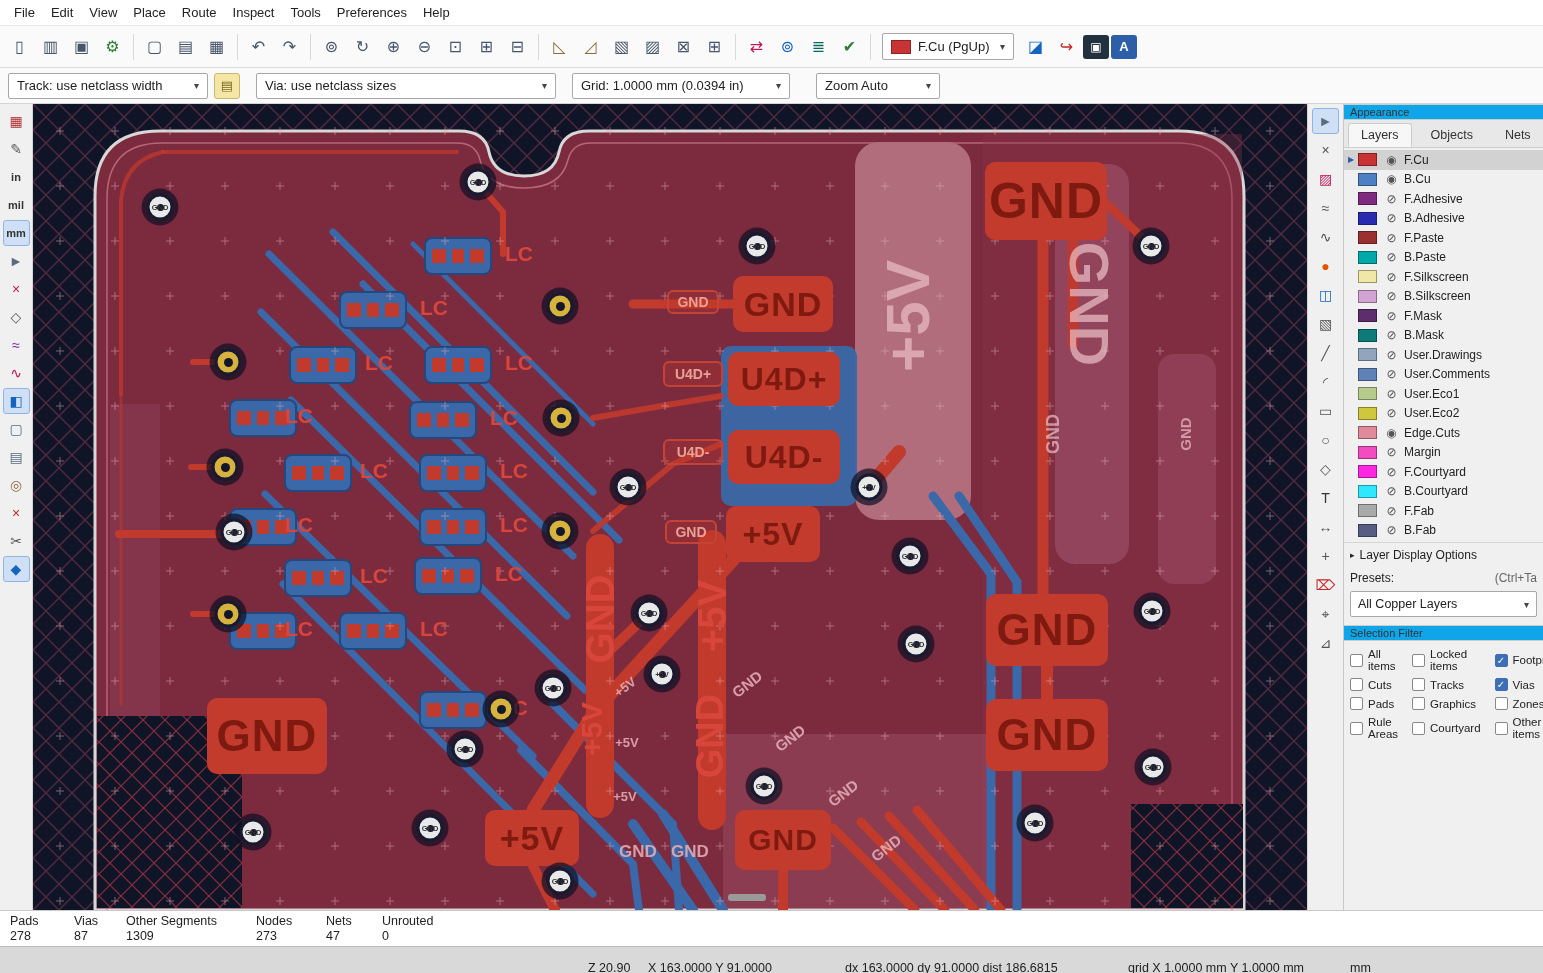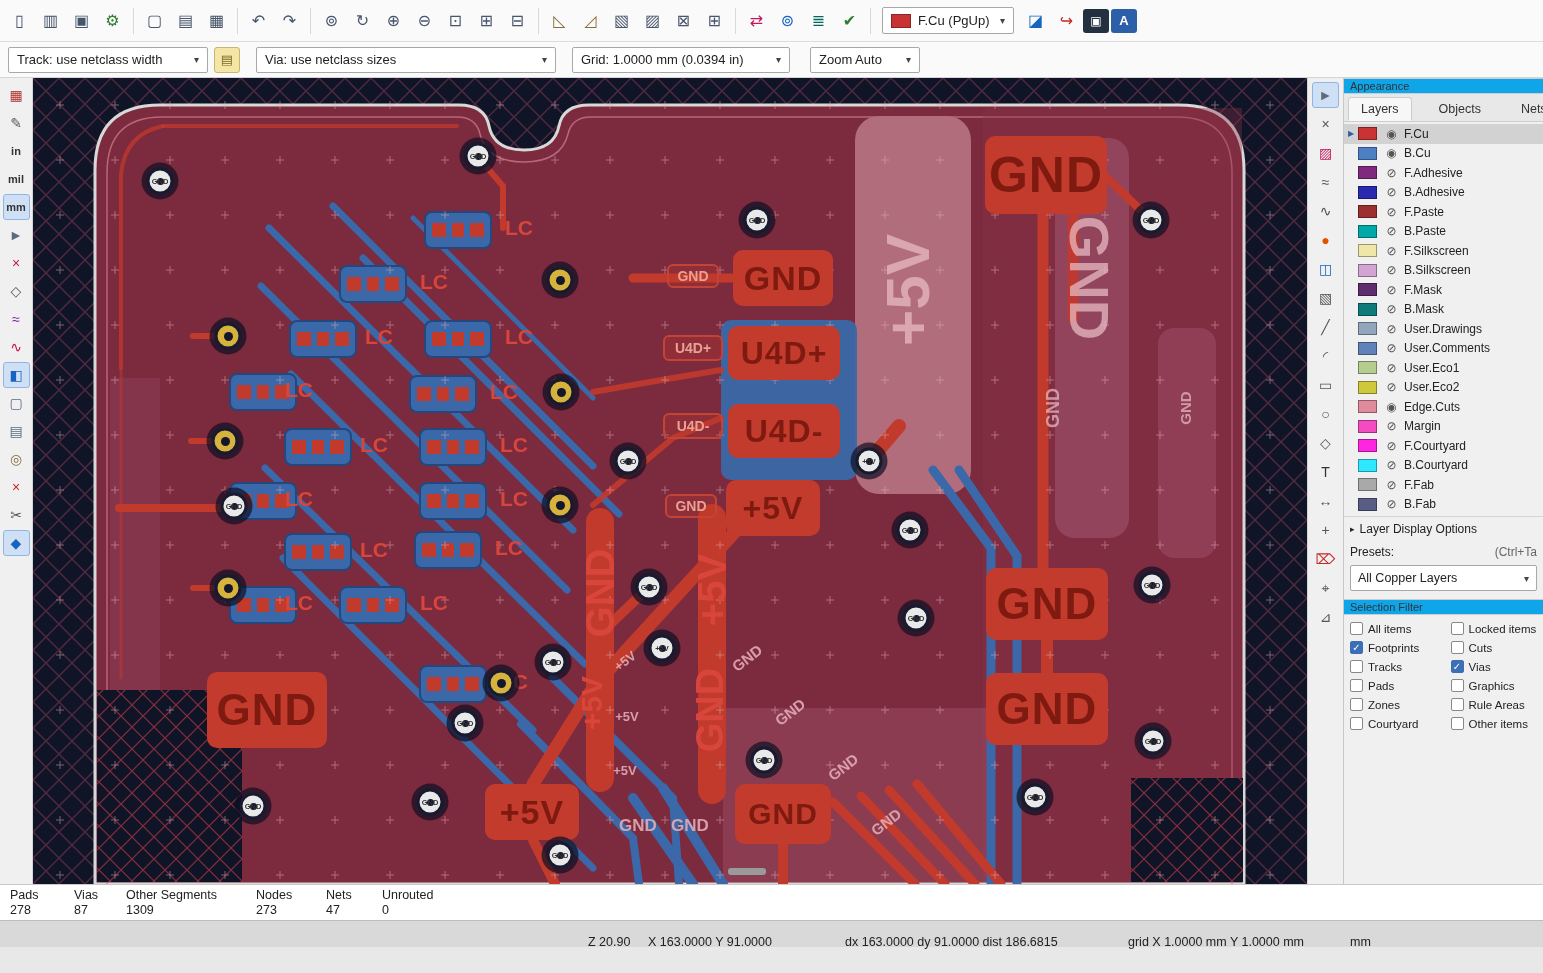--- a/index.html
+++ b/index.html
@@ -21,21 +21,21 @@
   .layersel .lv{font-size:13px;color:#222;flex:1}
   .dd{font-size:10px;color:#444}
 
   
   .toolbar2{height:36px;background:#fafafa;display:flex;align-items:center;padding:0 8px;border-bottom:1px solid #d5d5d5;box-sizing:border-box;flex:0 0 auto}
   .combo{display:flex;align-items:center;justify-content:space-between;background:#fff;border:1px solid #a8a8a8;border-radius:2px;height:26px;padding:0 8px;font-size:13px;color:#222;box-sizing:border-box}
   .combo .dd{margin-left:10px}
   .w-track{width:200px}
   .w-via{width:300px;margin-left:16px}
   .w-grid{width:218px;margin-left:16px}
-  .w-zoom{width:110px;margin-left:20px}
+  .w-zoom{width:124px;margin-left:26px}
   .note-btn{width:26px;height:26px;background:#f5e6a8;border:1px solid #c9b86a;border-radius:3px;font-size:13px;display:flex;align-items:center;justify-content:center;color:#7a6a20;margin-left:6px;padding:0}
 
   
   .main{display:flex;height:806px;flex:0 0 auto}
   .lefttools{width:33px;background:#f0f0f0;border-right:1px solid #d5d5d5;display:flex;flex-direction:column;align-items:center;padding-top:4px;gap:2px;box-sizing:border-box}
   .righttools{width:36px;background:#f0f0f0;border-left:1px solid #d5d5d5;display:flex;flex-direction:column;align-items:center;padding-top:4px;gap:3px;box-sizing:border-box}
   .vbtn{width:27px;height:26px;border:1px solid transparent;background:transparent;font-size:14px;color:#5a6b80;display:flex;align-items:center;justify-content:center;border-radius:3px;padding:0;box-sizing:border-box;font-family:inherit}
   .vbtn.textbtn{font-size:11px;font-weight:bold;color:#333}
   .vbtn.pressed{background:#cfe0f5;border:1px solid #8fb4e8}
 
@@ -53,53 +53,64 @@
   .via{position:absolute;width:27px;height:27px;box-sizing:border-box;border:3px solid #181a30;border-radius:50%;background:#e9e9e9;box-shadow:0 0 0 5px rgba(13,16,34,.7);display:flex;align-items:center;justify-content:center;transform:translate(-50%,-50%)}
   .via::after{content:"";position:absolute;width:7px;height:7px;border-radius:50%;background:#14162c;left:50%;top:50%;transform:translate(-50%,-50%)}
   .via .vl{position:relative;z-index:1;font-size:7.5px;font-weight:bold;color:#333;line-height:1}
   .via.yellow{background:#d7b23c}
   .via.yellow::after{width:9px;height:9px}
   .hthumb{position:absolute;left:695px;top:790px;width:38px;height:7px;background:#9a9a9a;border-radius:3px}
 
   
   .panel{width:200px;background:#f0f0f0;border-left:1px solid #c8c8c8;box-sizing:border-box;display:flex;flex-direction:column;overflow:hidden}
   .panel-cap{background:#0ea5e9;border-top:1px solid #cdcdcd;border-bottom:1px solid #cdcdcd;padding:1px 6px;font-size:11px;color:#333;flex:0 0 auto}
-  .tabs{display:flex;background:#e8e8e8;border-bottom:1px solid #cdcdcd;padding:3px 4px 0 4px;gap:14px}
+  .tabs{display:flex;background:#e8e8e8;border-bottom:1px solid #cdcdcd;padding:3px 4px 0 4px;gap:6px}
   .tab{padding:4px 12px;font-size:12.5px;color:#333;border:1px solid transparent;border-radius:3px 3px 0 0}
   .tab.active{background:#f7f7f7;border:1px solid #cdcdcd;border-bottom-color:#f7f7f7}
   .layers{padding:2px 0}
   .layer-row{display:flex;align-items:center;height:19.5px;padding-left:4px}
   .layer-row.selected{background:#d2d2d2}
   .lr-arrow{width:10px;font-size:8px;color:#2d5fa8}
   .lr-swatch{width:17px;height:11px;border:1px solid rgba(0,0,0,.35);margin-right:6px;flex:0 0 auto}
   .lr-vis{width:17px;font-size:12px;color:#555;text-align:center;margin-right:4px}
   .lr-name{font-size:12px;color:#222;white-space:nowrap}
   .ldo{padding:5px 6px;border-top:1px solid #d5d5d5;font-size:12px;color:#222;display:flex;gap:5px;align-items:center}
   .ldo .tri{font-size:9px}
   .presets-row{display:flex;justify-content:space-between;padding:4px 6px;font-size:12px;color:#222}
   .presets-row .hint{color:#666;overflow:hidden;white-space:nowrap}
   .preset-select{margin:2px 6px 8px;height:24px;background:#fff;border:1px solid #a8a8a8;border-radius:2px;display:flex;align-items:center;justify-content:space-between;padding:0 7px;font-size:12.5px}
-  .filter-grid{display:grid;grid-template-columns:1fr 1fr;gap:6px 14px;padding:7px 6px}
+  .filter-grid{display:grid;grid-template-columns:1fr 1fr 1fr;gap:6px 14px;padding:7px 6px}
   .fitem{display:flex;align-items:center;gap:5px;font-size:11.5px;color:#222}
   .cbx{width:13px;height:13px;border:1px solid #888;background:#fff;border-radius:2px;display:flex;align-items:center;justify-content:center;font-size:10px;color:#fff;box-sizing:border-box;flex:0 0 auto}
   .cbx.on{background:#3d6fb6;border-color:#3d6fb6}
 
   
   .statusbar{height:36px;background:#fff;border-top:1px solid #c9c9c9;display:flex;align-items:center;padding-left:10px;box-sizing:border-box;flex:0 0 auto}
   .scol{display:flex;flex-direction:column;justify-content:center}
   .scol .sl,.scol .sv{font-size:12.5px;line-height:15px;color:#222}
   .coordbar{position:relative;height:27px;background:#d9d9d9;border-top:1px solid #bdbdbd;font-size:12.5px;color:#222;box-sizing:border-box;flex:0 0 auto}
   .coordbar span{position:absolute;top:14px;white-space:nowrap}
   .cb-z{left:588px}.cb-pos{left:648px}.cb-delta{left:845px}.cb-grid{left:1128px}.cb-units{left:1350px}
 </style>
 </head>
 <body>
 
 <div class="app">
 
+  <div class="menubar" id="menubar">
+      <span class="menu-item">File</span>
+      <span class="menu-item">Edit</span>
+      <span class="menu-item">View</span>
+      <span class="menu-item">Place</span>
+      <span class="menu-item">Route</span>
+      <span class="menu-item">Inspect</span>
+      <span class="menu-item">Tools</span>
+      <span class="menu-item">Preferences</span>
+      <span class="menu-item">Help</span>
+    </div>
 
   <div class="toolbar" id="toolbar-main">
       <button class="tbtn">▯</button>
       <button class="tbtn">▥</button>
       <button class="tbtn">▣</button>
       <button class="tbtn" style="color: rgb(46, 125, 50);">⚙</button>
       <span class="tsep"></span>
       <button class="tbtn">▢</button>
       <button class="tbtn">▤</button>
       <button class="tbtn">▦</button>

